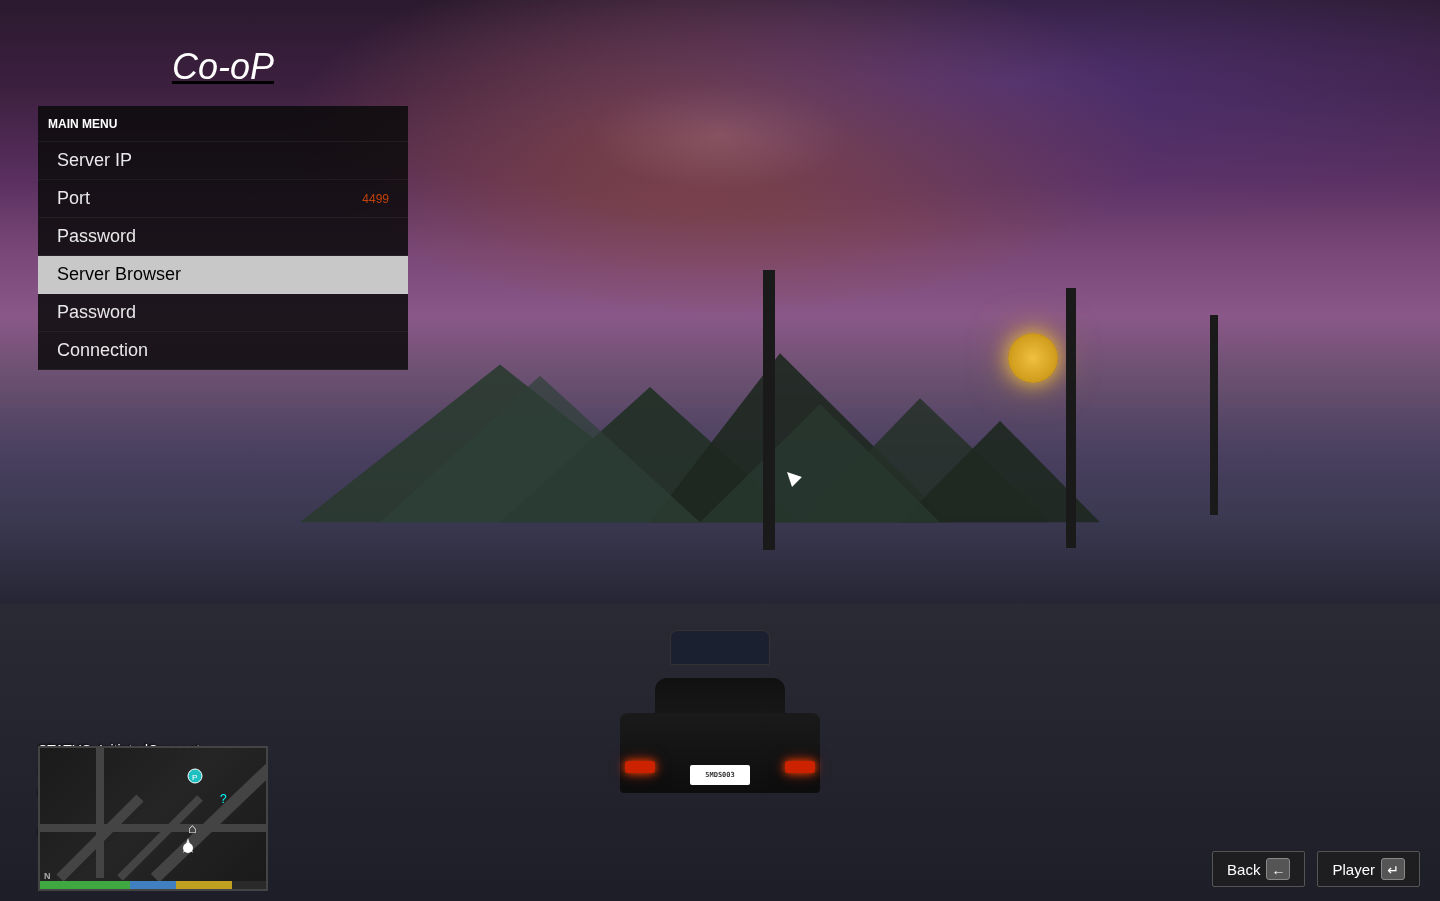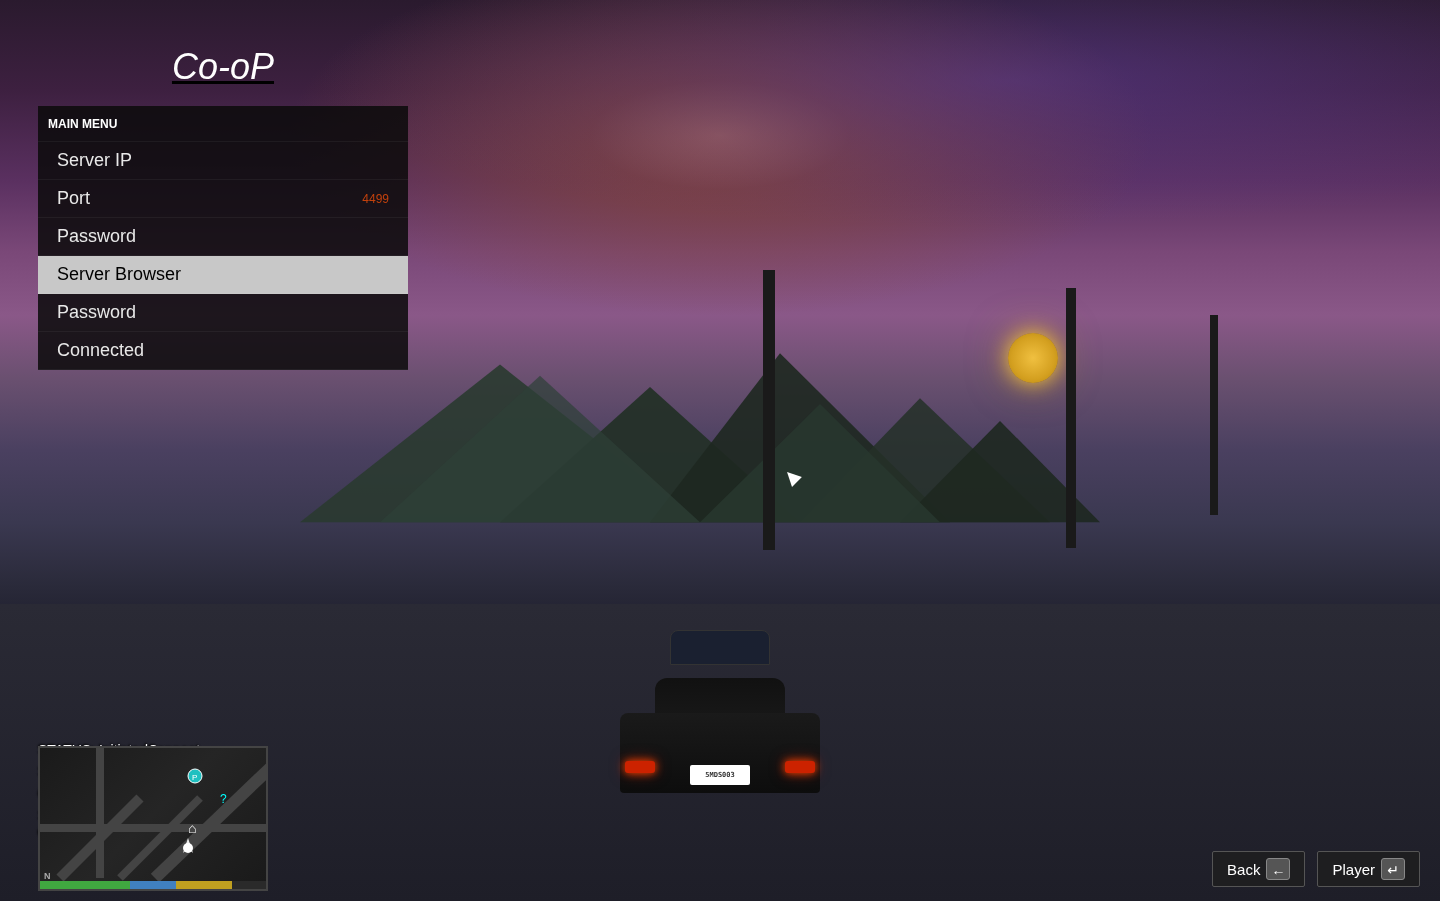--- a/index.html
+++ b/index.html
@@ -462,21 +462,21 @@
       <div class="menu-item">
         <span>Password</span>
       </div>
       <div class="menu-item active">
         <span>Server Browser</span>
       </div>
       <div class="menu-item">
         <span>Password</span>
       </div>
       <div class="menu-item">
-        <span>Connected</span>
+        <span>Connection</span>
       </div>
     </div>
 </div>
 
 <div class="status-panel">
   <div class="status-msg">
     <span>STATUS: InitiatedConnect</span>
   </div>
   <div class="status-msg">
     <span>STATUS: Connected</span>

